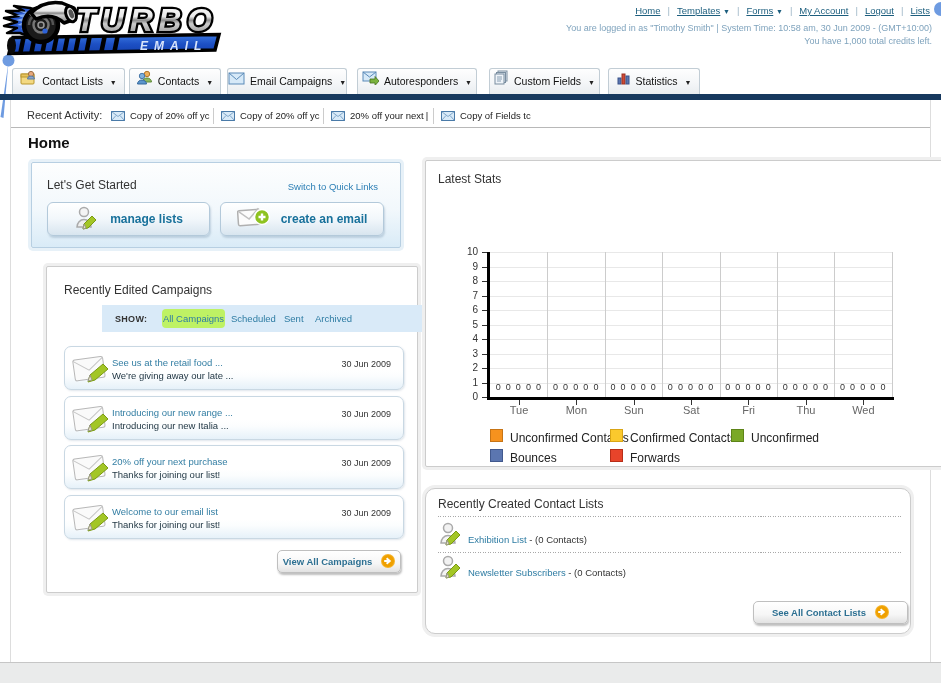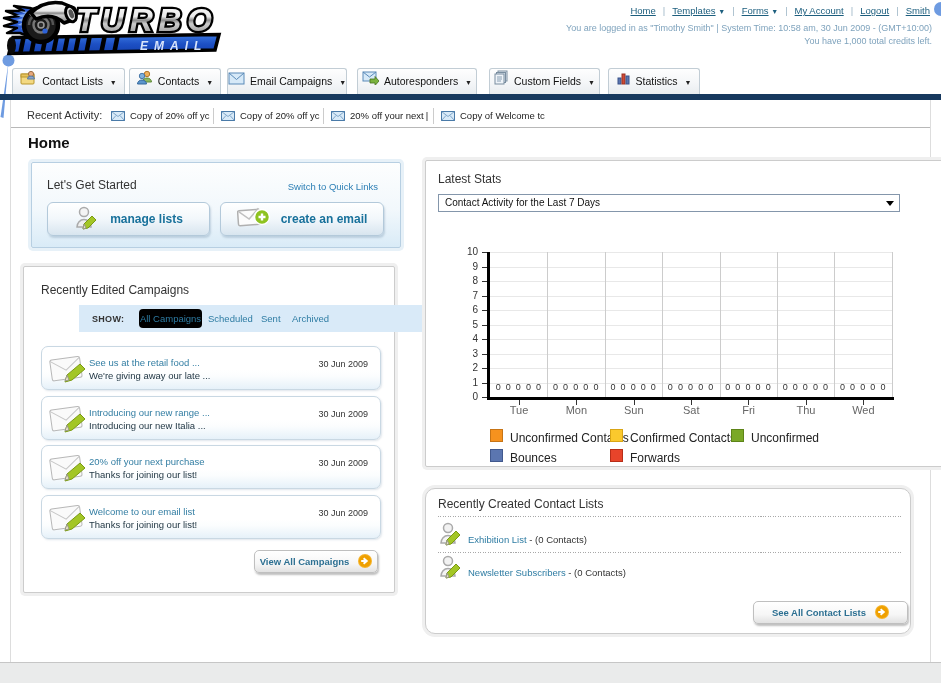--- a/index.html
+++ b/index.html
@@ -52,25 +52,25 @@
 #p1 .qlink { top:18px; right:22px; font-size:9.5px; color:#2d7fb5; }
 .bigbtn { top:39px; height:34px; border:1px solid #b3c9da; border-radius:6px;
   background:linear-gradient(180deg,#ffffff 0%,#f2f7fb 50%,#d8e5ef 100%);
   box-shadow:1px 2px 2px rgba(120,150,175,.35); font-size:12px; font-weight:bold; color:#18719b;
   line-height:32px; text-align:center; white-space:nowrap; }
 #btn-ml { left:15px; width:163px; }
 #btn-ce { left:188px; width:164px; }
 .bigbtn svg { vertical-align:middle; margin:-4px 10px 0 0; }
 
 
-#p2 { top:266px; left:23px; width:372px; height:327px;padding-left:36px; }
+#p2 { top:266px; left:46px; width:372px; height:327px;padding-left:36px; }
 #p2 .ptitle { top:16px; left:17px; }
 #showbar { top:38px; left:11px; width:344px; height:27px; background:#d9eaf8;margin-left:44px; }
 #showbar .lbl { position:absolute; top:9px; left:13px; font-size:9px; font-weight:bold; color:#333; letter-spacing:.3px;}
-#showbar .pill { position:absolute; top:4px; left:60px; width:63px; height:19px; line-height:19px; text-align:center; background:#000000; border-radius:4px; font-size:9.5px; color:#2e7ca3; }
+#showbar .pill { position:absolute; top:4px; left:60px; width:63px; height:19px; line-height:19px; text-align:center; background:#bef264; border-radius:4px; font-size:9.5px; color:#2e7ca3; }
 #showbar a { position:absolute; top:8px; font-size:9.5px; color:#2e7ca3; }
 .citem { left:17px; width:340px; height:44px; border:1px solid #c9d8e3; border-radius:7px;
   background:linear-gradient(180deg,#ffffff 0%,#ffffff 55%,#fbfdfe 70%,#e6f1f9 100%);
   box-shadow:1px 1px 2px rgba(150,170,190,.3); }
 .citem .cicon { position:absolute; left:5px; top:6px; }
 .citem .t1 { position:absolute; left:47px; top:10px; font-size:9.5px; color:#337ea3; }
 .citem .t2 { position:absolute; left:47px; top:23px; font-size:9.5px; color:#1d3340; }
 .citem .dt { position:absolute; right:12px; top:12px; font-size:9px; color:#333; }
 .gobtn { border:1px solid #bfbfbf; border-radius:5px; height:23px; line-height:21px;
   background:linear-gradient(180deg,#ffffff 0%,#f6f6f6 60%,#e2e2e2 100%);
@@ -160,21 +160,21 @@
     <path d="M31,13 Q44,0 62,3 L74,8 Q77,12 75,19 L64,23 Q52,12 36,19 Z" fill="url(#chrome)" stroke="#000" stroke-width="3.5" stroke-linejoin="round"></path>
     <ellipse cx="71" cy="14" rx="5" ry="8" fill="#e8e8e8" stroke="#000" stroke-width="3" transform="rotate(-20 71 14)"></ellipse>
     <ellipse cx="71.3" cy="14" rx="2.3" ry="4.7" fill="#555" transform="rotate(-20 71 14)"></ellipse>
 
     <text x="76" y="30.5" font-family="Liberation Sans, sans-serif" font-size="32" font-weight="bold" font-style="italic" fill="url(#chrome)" stroke="#000" stroke-width="4.6" paint-order="stroke" letter-spacing="5.5">TURBO</text>
 
     <text x="140" y="49.5" font-family="Liberation Sans, sans-serif" font-size="12" font-weight="bold" font-style="italic" fill="#d8e4fa" letter-spacing="6">EMAIL</text>
   </svg>
 
   <div class="abs" id="toplinks">
-    <a>Home</a><span class="sep">|</span><a>Templates</a> <span class="dd">▼</span><span class="sep">|</span><a>Forms</a> <span class="dd">▼</span><span class="sep">|</span><a>My Account</a><span class="sep">|</span><a>Logout</a><span class="sep">|</span><a>Smith</a>
+    <a>Home</a><span class="sep">|</span><a>Templates</a> <span class="dd">▼</span><span class="sep">|</span><a>Forms</a> <span class="dd">▼</span><span class="sep">|</span><a>My Account</a><span class="sep">|</span><a>Logout</a><span class="sep">|</span><a>Lists</a>
   </div>
   <div class="abs" id="loginfo">You are logged in as "Timothy Smith" | System Time: 10:58 am, 30 Jun 2009 - (GMT+10:00)</div>
   <div class="abs" id="credits">You have 1,000 total credits left.</div>
   <div class="abs" id="tr-circle"></div>
 
   <span class="tab" style="left:12px;width:113px"><span class="ticon"><svg width="17" height="15" viewBox="0 0 17 15">
           <rect x="1" y="4" width="13" height="10" rx="1" fill="#f3d982" stroke="#b8962e"></rect>
           <rect x="1" y="4" width="13" height="3" fill="#e6c35c" stroke="#b8962e"></rect>
           <circle cx="11" cy="4" r="2.6" fill="#e8a87c" stroke="#9c6d42"></circle>
           <path d="M7.5,9 a3.5,3 0 0 1 7,0 z" fill="#8aa4c8" stroke="#5a7aa0"></path>
@@ -224,21 +224,21 @@
   <svg class="abs actenv" style="left:331px" width="14" height="10" viewBox="0 0 14 10">
       <rect x="0.5" y="0.5" width="13" height="9" fill="#d8eaf8" stroke="#4a7aa8"></rect>
       <path d="M0.5,0.5 L7,5.5 L13.5,0.5 M0.5,9.5 L5,4.5 M13.5,9.5 L9,4.5" fill="none" stroke="#6a94bc" stroke-width=".8"></path>
     </svg>
   <div class="abs actitem" style="left:350px">20% off your next |</div>
   <div class="abs actsep" style="left:433px"></div>
   <svg class="abs actenv" style="left:441px" width="14" height="10" viewBox="0 0 14 10">
       <rect x="0.5" y="0.5" width="13" height="9" fill="#d8eaf8" stroke="#4a7aa8"></rect>
       <path d="M0.5,0.5 L7,5.5 L13.5,0.5 M0.5,9.5 L5,4.5 M13.5,9.5 L9,4.5" fill="none" stroke="#6a94bc" stroke-width=".8"></path>
     </svg>
-  <div class="abs actitem" style="left:460px">Copy of Welcome tc</div>
+  <div class="abs actitem" style="left:460px">Copy of Fields tc</div>
 
   <div class="abs" id="lborder"></div>
   <div class="abs" id="rborder"></div>
 
   <div class="abs" id="home-h">Home</div>
 
   <div class="abs panel-blue" id="p1">
     <div class="abs ptitle">Let's Get Started</div>
     <a class="abs qlink">Switch to Quick Links</a>
     <div class="abs bigbtn" id="btn-ce"><svg width="34" height="24" viewBox="0 0 34 24">
@@ -318,21 +318,20 @@
     </div>
     <div class="abs gobtn" id="btn-vac">View All Campaigns<svg width="14" height="14" viewBox="0 0 14 14">
           <circle cx="7" cy="7" r="7" fill="#f5b32a"></circle>
           <circle cx="7" cy="7" r="6" fill="#efa000"></circle>
           <path d="M3.2,7 h4.6 M5.6,4.2 l3.2,2.8 -3.2,2.8" fill="none" stroke="#fff" stroke-width="1.9"></path>
         </svg></div>
   </div>
 
   <div class="abs panel-gray" id="p3">
     <div class="abs ptitle">Latest Stats</div>
-    <div class="abs" id="dd">Contact Activity for the Last 7 Days<span class="da"></span></div>
     <div class="abs" id="chart">
       <div id="yaxis"></div>
         <div id="xaxis"></div>
     <div class="ytick" style="left: 56px; top: 155px;"></div>
         <div class="ylab" style="left: 30px; top: 149px;">0</div>
         <div class="hgrid" style="top: 140.5px;"></div>
         <div class="ytick" style="left: 56px; top: 140.5px;"></div>
         <div class="ylab" style="left: 30px; top: 134.5px;">1</div>
         <div class="hgrid" style="top: 126px;"></div>
         <div class="ytick" style="left: 56px; top: 126px;"></div>

